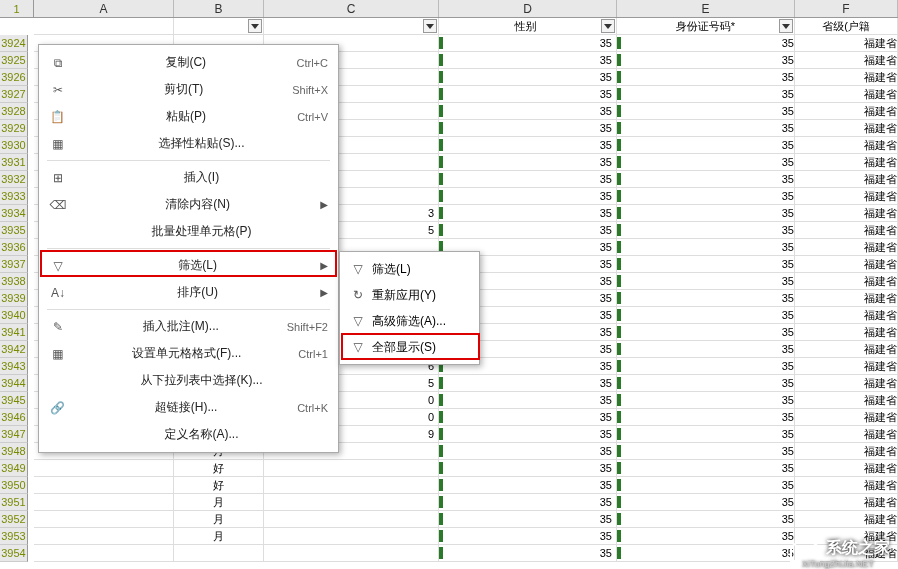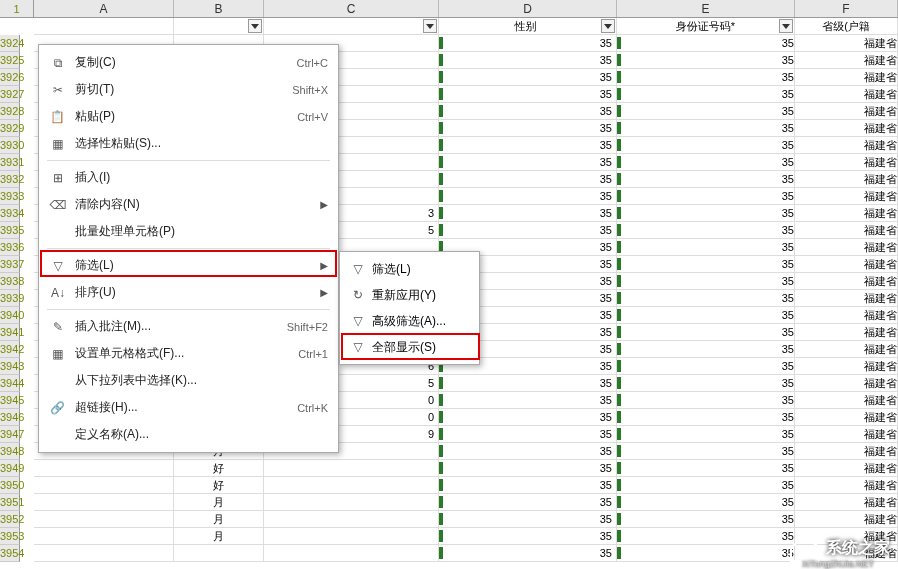--- a/index.html
+++ b/index.html
@@ -6,39 +6,39 @@
 body { font-family: "Microsoft YaHei", sans-serif; font-size: 12px; background: #fff; width: 898px; height: 569px; overflow: hidden; position: relative; }
 .sheet { position: absolute; top: 0; left: 0; width: 898px; height: 569px; }
 .colhdr { position: absolute; top: 0; left: 34px; height: 18px; display: flex; background: #e8e8e8; border-bottom: 1px solid #999; }
 .colhdr div { border-right: 1px solid #bbb; text-align: center; line-height: 18px; color: #333; }
 .colA { width: 140px; }
 .colB { width: 90px; }
 .colC { width: 175px; }
 .colD { width: 178px; }
 .colE { width: 178px; }
 .colF { width: 103px; }
-.rowhdr { position: absolute; top: 18px; left: 0; width: 20px; }
+.rowhdr { position: absolute; top: 18px; left: 0; width: 28px; }
 .rowhdr div { height: 17px; background: #e8e8e8; border-bottom: 1px solid #ccc; border-right: 1px solid #999; text-align: center; line-height: 17px; color: #7a8a00; font-size: 11px; }
 .cells { position: absolute; top: 18px; left: 34px; }
 .row { display: flex; height: 17px; }
 .cell { border-right: 1px solid #ddd; border-bottom: 1px solid #ddd; height: 17px; line-height: 17px; font-size: 11px; position: relative; }
 .cA { width: 140px; text-align: center; }
 .cB { width: 90px; text-align: center; }
 .cC { width: 175px; text-align: right; padding-right: 4px; }
 .cD { width: 178px; text-align: right; padding-right: 4px; }
 .cE { width: 178px; text-align: right; padding-right: 0; }
 .cF { width: 103px; text-align: right; }
 .hdrcell { font-weight: normal; text-align: center !important; background: #fff; }
 .fbtn { position: absolute; right: 1px; top: 1px; width: 14px; height: 14px; border: 1px solid #999; background: #f4f4f4; }
 .fbtn::after { content: ""; position: absolute; top: 4px; left: 2px; border-left: 4px solid transparent; border-right: 4px solid transparent; border-top: 5px solid #333; }
 .gc { position: absolute; left: 0; top: 2px; width: 4px; height: 12px; background: #2a7a2a; }
 .ctx { position: absolute; top: 44px; left: 38px; width: 301px; background: #fff; border: 1px solid #aaa; box-shadow: 2px 2px 6px rgba(0,0,0,0.3); z-index: 50; padding: 4px 0; }
 .ctx .mi { display: flex; align-items: center; height: 27px; padding: 0 10px 0 8px; cursor: default; position: relative; }
 .ctx .ic { width: 22px; display: flex; justify-content: center; color: #555; }
-.ctx .lbl { flex: 1; padding-left: 6px; color: #222; }
+.ctx .lbl { flex: 1; padding-left: 6px; color: #222; text-align: center; }
 .ctx .sc { color: #666; font-size: 11px; }
 .ctx .arr { color: #555; font-size: 10px; }
 .ctx .sep { height: 1px; background: #ddd; margin: 3px 8px; }
 .hl1 { position: absolute; border: 2px solid #d00; top: 250px; left: 40px; width: 297px; height: 27px; z-index: 60; pointer-events: none; }
 .sub { position: absolute; top: 251px; left: 339px; width: 141px; background: #fff; border: 1px solid #aaa; box-shadow: 2px 2px 6px rgba(0,0,0,0.3); z-index: 55; padding: 4px 0; }
 .sub .mi { display: flex; align-items: center; height: 26px; padding: 0 8px; }
 .sub .ic { width: 20px; text-align: center; color: #555; }
 .sub .lbl { flex: 1; padding-left: 4px; }
 .hl2 { position: absolute; border: 2px solid #d00; top: 333px; left: 341px; width: 139px; height: 27px; z-index: 60; pointer-events: none; }
 .wm { position: absolute; right: 8px; bottom: 6px; color: #fff; font-size: 16px; font-weight: bold; text-shadow: 0 0 4px #000; z-index: 70; display: flex; align-items: center; justify-content: space-between; }

